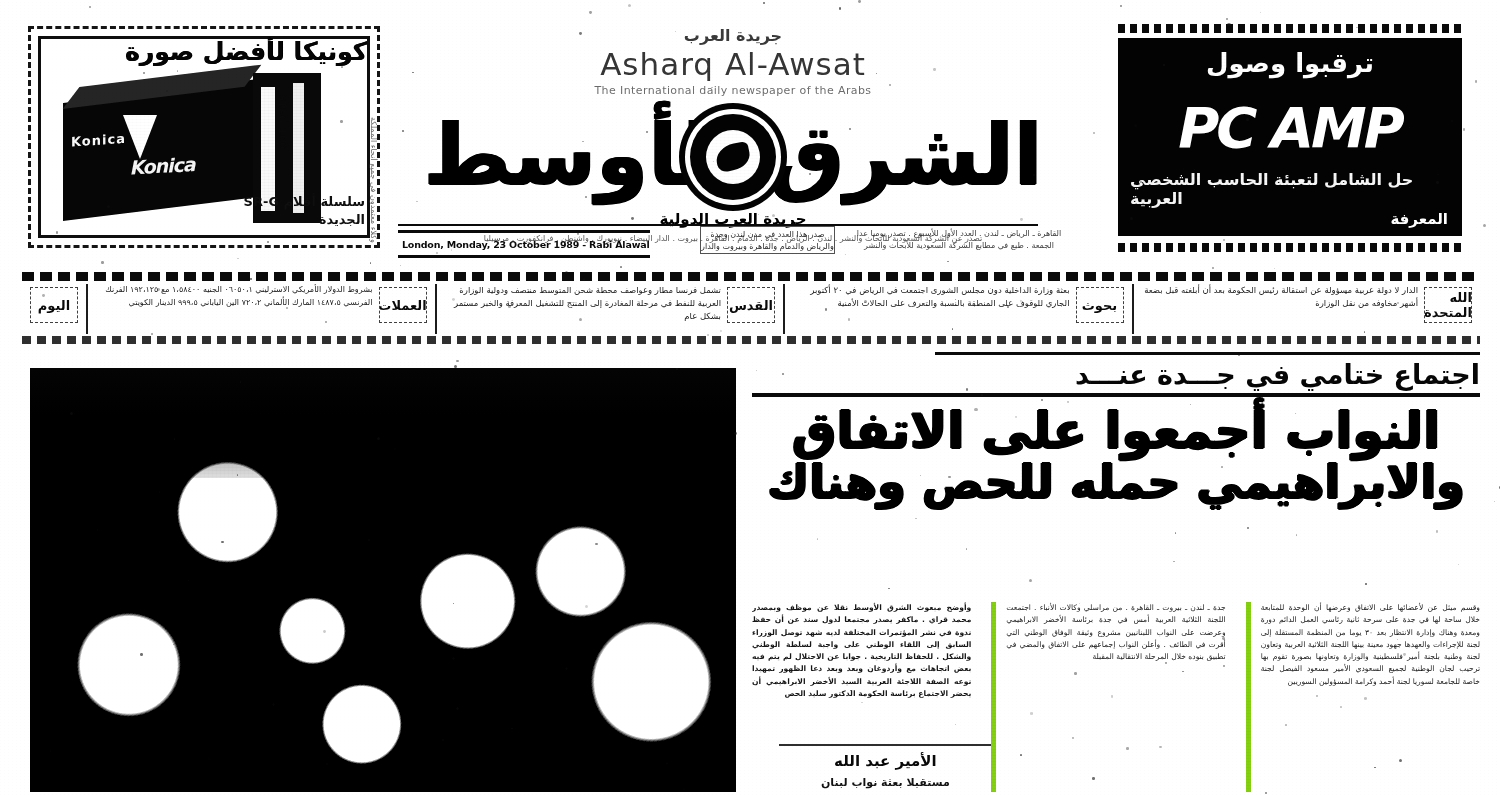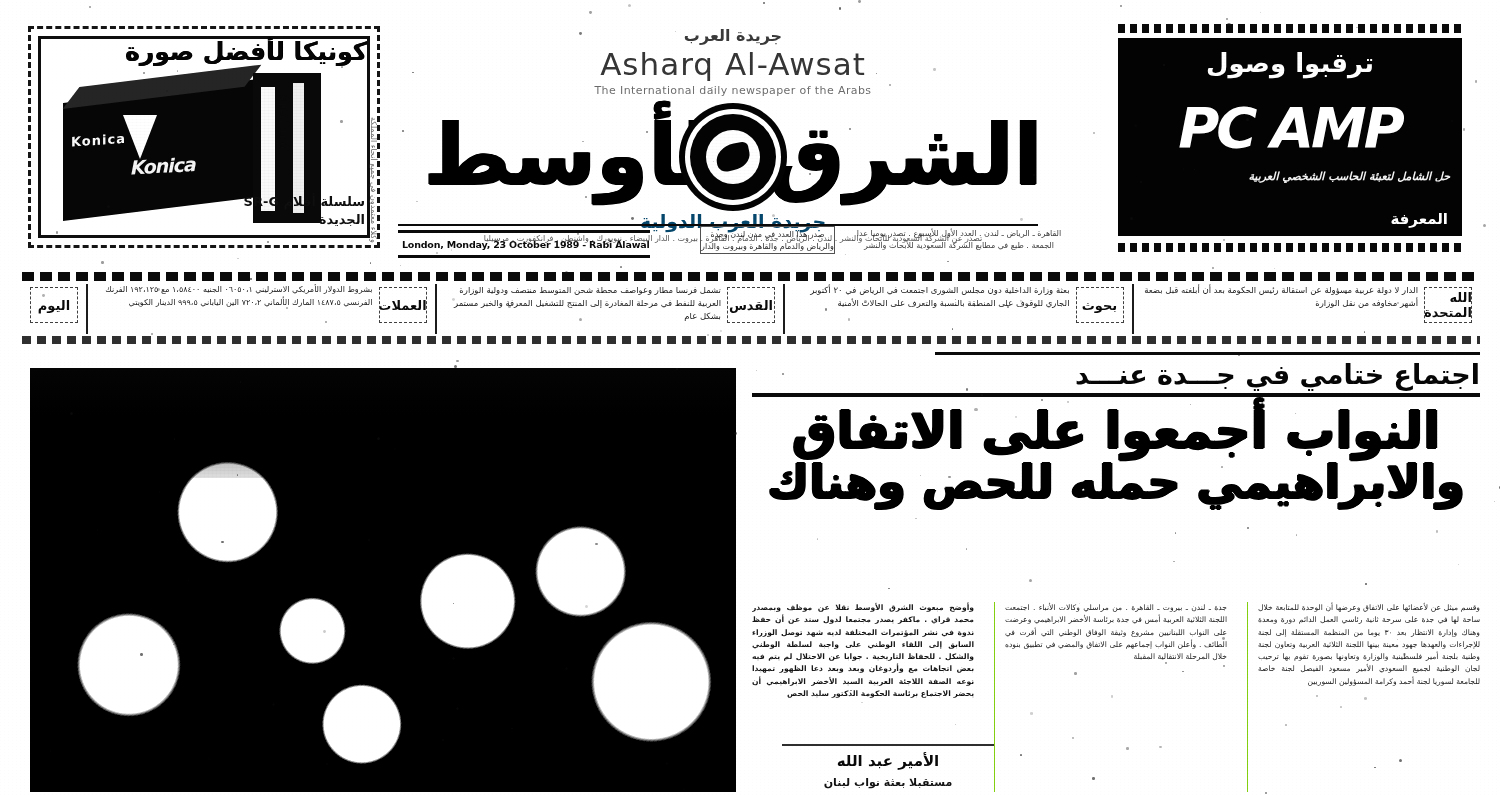--- a/index.html
+++ b/index.html
@@ -113,21 +113,21 @@
   .globe:before{
     content:"";position:absolute;left:16px;top:16px;width:54px;height:54px;
     border-radius:50%;background:#fafafa;
   }
   .globe:after{
     content:"";position:absolute;left:26px;top:30px;width:34px;height:26px;
     background:#0a0a0a;border-radius:60% 20% 55% 30%;transform:rotate(-12deg);
   }
   .mh-sub{
     position:absolute;left:0;right:0;top:188px;text-align:center;direction:rtl;
-    font-size:19px;font-weight:bold;color:#0c4a6e;letter-spacing:1px;
+    font-size:15px;font-weight:bold;color:#000000;letter-spacing:1px;
   }
   .mh-micro{
     position:absolute;left:14px;right:14px;top:212px;text-align:center;direction:rtl;
     font-size:8px;color:#555;letter-spacing:-.2px;white-space:nowrap;overflow:hidden;
   }
 
   .mh-rule{position:absolute;height:3px;background:#111;}
   .dateline-box{
     position:absolute;left:398px;top:230px;width:252px;height:22px;
     border-top:3px solid #111;border-bottom:3px solid #111;
@@ -161,22 +161,22 @@
     position:absolute;right:16px;top:10px;left:16px;
     text-align:center;direction:rtl;font-size:26px;font-weight:bold;
     color:#fafafa;letter-spacing:-1px;
   }
   .pcamp{
     position:absolute;left:0;right:0;top:62px;text-align:center;
     font-size:56px;font-weight:bold;font-style:italic;color:#fff;
     letter-spacing:-3px;line-height:1;
   }
   .ad-right-sub{
-    position:absolute;left:12px;right:12px;top:132px;text-align:right;direction:rtl;
-    font-size:11px;color:#f0f0f0;letter-spacing:-.5px;font-weight:600;font-style:italic;
+    position:absolute;left:12px;right:12px;top:132px;text-align:left;direction:rtl;
+    font-size:16px;color:#f0f0f0;letter-spacing:-.5px;font-weight:600;
   }
   .ad-right-foot{
     position:absolute;right:14px;bottom:8px;direction:rtl;
     font-size:15px;font-weight:bold;color:#fff;
   }
   .ad-right-dash{
     position:absolute;left:14px;right:14px;bottom:-2px;height:9px;
     background:repeating-linear-gradient(90deg,#111 0 7px,#fff 7px 12px);
   }
   .ad-right-dash.top{top:0;bottom:auto;}
@@ -257,21 +257,21 @@
     text-shadow:1.2px 0 0 #000,-1.2px 0 0 #000,0 1.2px 0 #000,0 -1px 0 #000;
   }
   .headline .l2{display:block;font-size:46px;letter-spacing:-2.5px;}
 
   .cols{position:absolute;left:730px;top:250px;width:728px;height:190px;display:flex;direction:rtl;gap:10px;}
   .col{
     flex:1 1 0;direction:rtl;text-align:justify;
     font-size:7.6px;line-height:1.62;color:#1c1c1c;
     overflow:hidden;position:relative;
   }
-  .col + .col{border-right:1px solid #84cc16;padding-right:20px;}
+  .col + .col{border-right:5px solid #84cc16;padding-right:20px;}
   .col-lead{font-weight:bold;}
   .byline{
     position:absolute;right:0;bottom:0;width:212px;
     border-top:2px solid #333;padding-top:3px;text-align:center;direction:rtl;
   }
   .byline-name{font-size:15px;font-weight:bold;color:#101010;}
   .byline-sub{font-size:11px;font-weight:bold;color:#181818;margin-top:1px;}
 </style>
 </head>
 <body>

